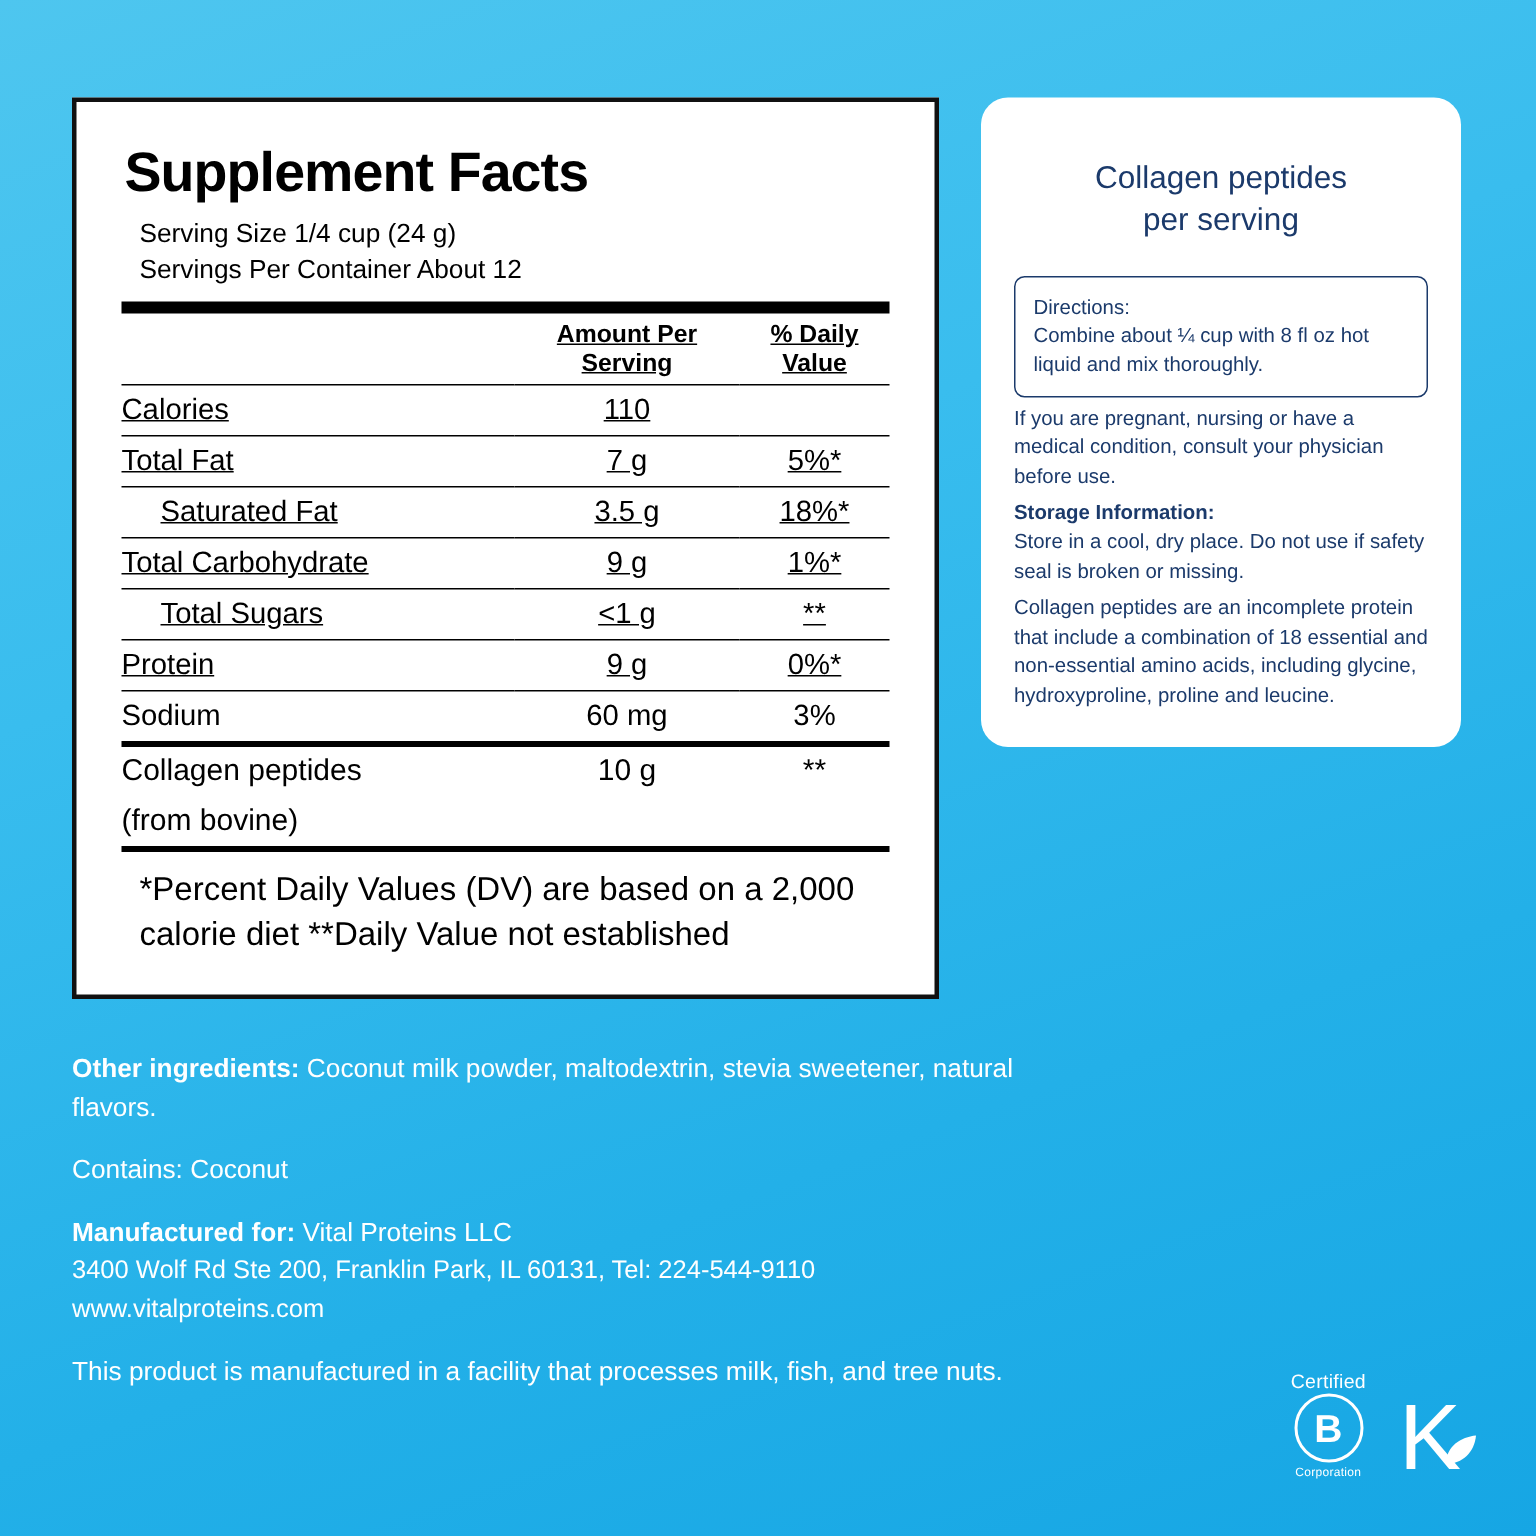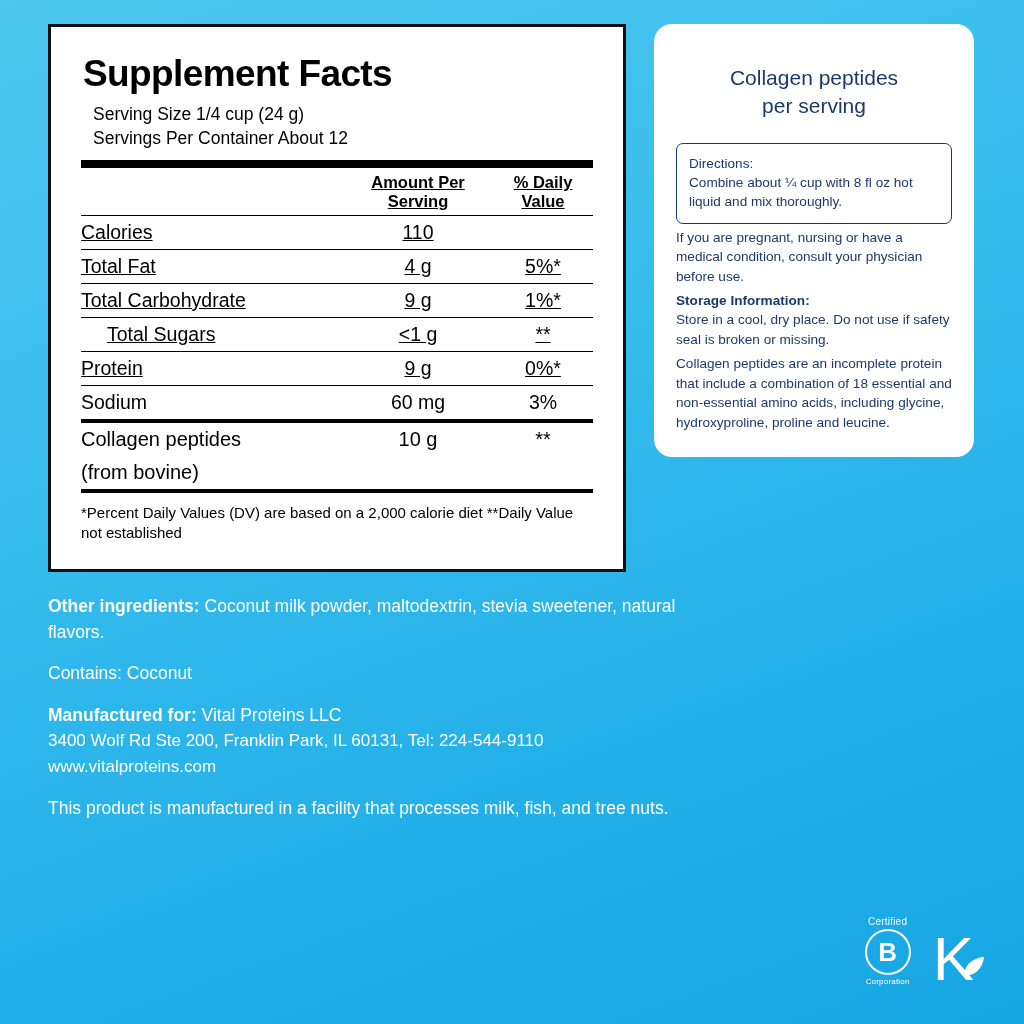--- a/index.html
+++ b/index.html
@@ -10,21 +10,21 @@
     font-family: "Liberation Sans", sans-serif;
     background: linear-gradient(160deg, #4ec6ef 0%, #39bdee 35%, #23b0e8 70%, #16a6e4 100%);
     overflow: hidden;
     position: relative;
   }
 
   
   .page {
     position: absolute;
     inset: 0;
-    padding: 24px 48px 0 48px;
+    padding: 65px 48px 0 48px;
   }
   .top-row {
     display: flex;
     gap: 28px;
     align-items: flex-start;
   }
 
   
   .sf-panel {
     width: 578px;
@@ -70,23 +70,24 @@
   }
   .hdr td.col-name { text-align: left; }
 
   tr.line td { border-bottom: 1.4px solid #000; text-decoration: underline; }
   .indent { padding-left: 26px !important; }
 
   .collagen-row td { padding-top: 9px; padding-bottom: 1px; font-size: 20px; }
   .collagen-sub { font-size: 20px; padding-left: 26px; padding-top: 0; }
 
   .sf-foot {
-    font-size: 15px;
+    font-size: 22px;
     line-height: 1.34;
     margin-top: 10px;
+    margin-left: 12px;
   }
 
   
   .side-card {
     width: 320px;
     background: #ffffff;
     border-radius: 18px;
     padding: 26px 22px 24px 22px;
     color: #1b3a6b;
   }
@@ -122,42 +123,42 @@
   .directions-title { font-weight: 400; }
   .side-p {
     font-size: 13.6px;
     line-height: 1.45;
     margin-top: 4px;
   }
   .side-p b { font-weight: 700; }
 
   
   .bottom {
-    margin-top: 22px;
+    margin-top: 34px;
     color: #ffffff;
     font-size: 17.5px;
     line-height: 1.46;
     max-width: 650px;
   }
   .bottom p { margin: 0 0 16px 0; }
   .bottom b { font-weight: 700; }
   .addr { font-size: 17px; }
 
   
   .logos {
     position: absolute;
     right: 52px;
     bottom: 38px;
     display: flex;
     align-items: flex-end;
     gap: 22px;
     color: #ffffff;
   }
   .bcorp { text-align: center; line-height: 1; }
-  .bcorp .certified { font-size: 10px; letter-spacing: 0.2px; margin-bottom: 2px; }
+  .bcorp .certified { font-size: 13px; letter-spacing: 0.2px; margin-bottom: 2px; }
   .bcorp .corporation { font-size: 8px; letter-spacing: 0.2px; margin-top: 3px; }
   .bcorp-mark {
     width: 46px; height: 46px;
     border: 2px solid #fff;
     border-radius: 50%;
     display: flex; align-items: center; justify-content: center;
     font-size: 26px; font-weight: 700; line-height: 1;
     margin: 0 auto;
   }
   .kmark {
@@ -196,22 +197,27 @@
           </td>
         </tr>
 
         <tr class="line">
           <td class="col-name">Calories</td>
           <td class="col-amt">110</td>
           <td class="col-dv"></td>
         </tr>
         <tr class="line">
           <td class="col-name">Total Fat</td>
-          <td class="col-amt">4 g</td>
+          <td class="col-amt">7 g</td>
           <td class="col-dv">5%*</td>
+        </tr>
+        <tr class="line">
+          <td class="col-name indent">Saturated Fat</td>
+          <td class="col-amt">3.5 g</td>
+          <td class="col-dv">18%*</td>
         </tr>
         <tr class="line">
           <td class="col-name">Total Carbohydrate</td>
           <td class="col-amt">9 g</td>
           <td class="col-dv">1%*</td>
         </tr>
         <tr class="line">
           <td class="col-name indent">Total Sugars</td>
           <td class="col-amt">&lt;1 g</td>
           <td class="col-dv">**</td>

